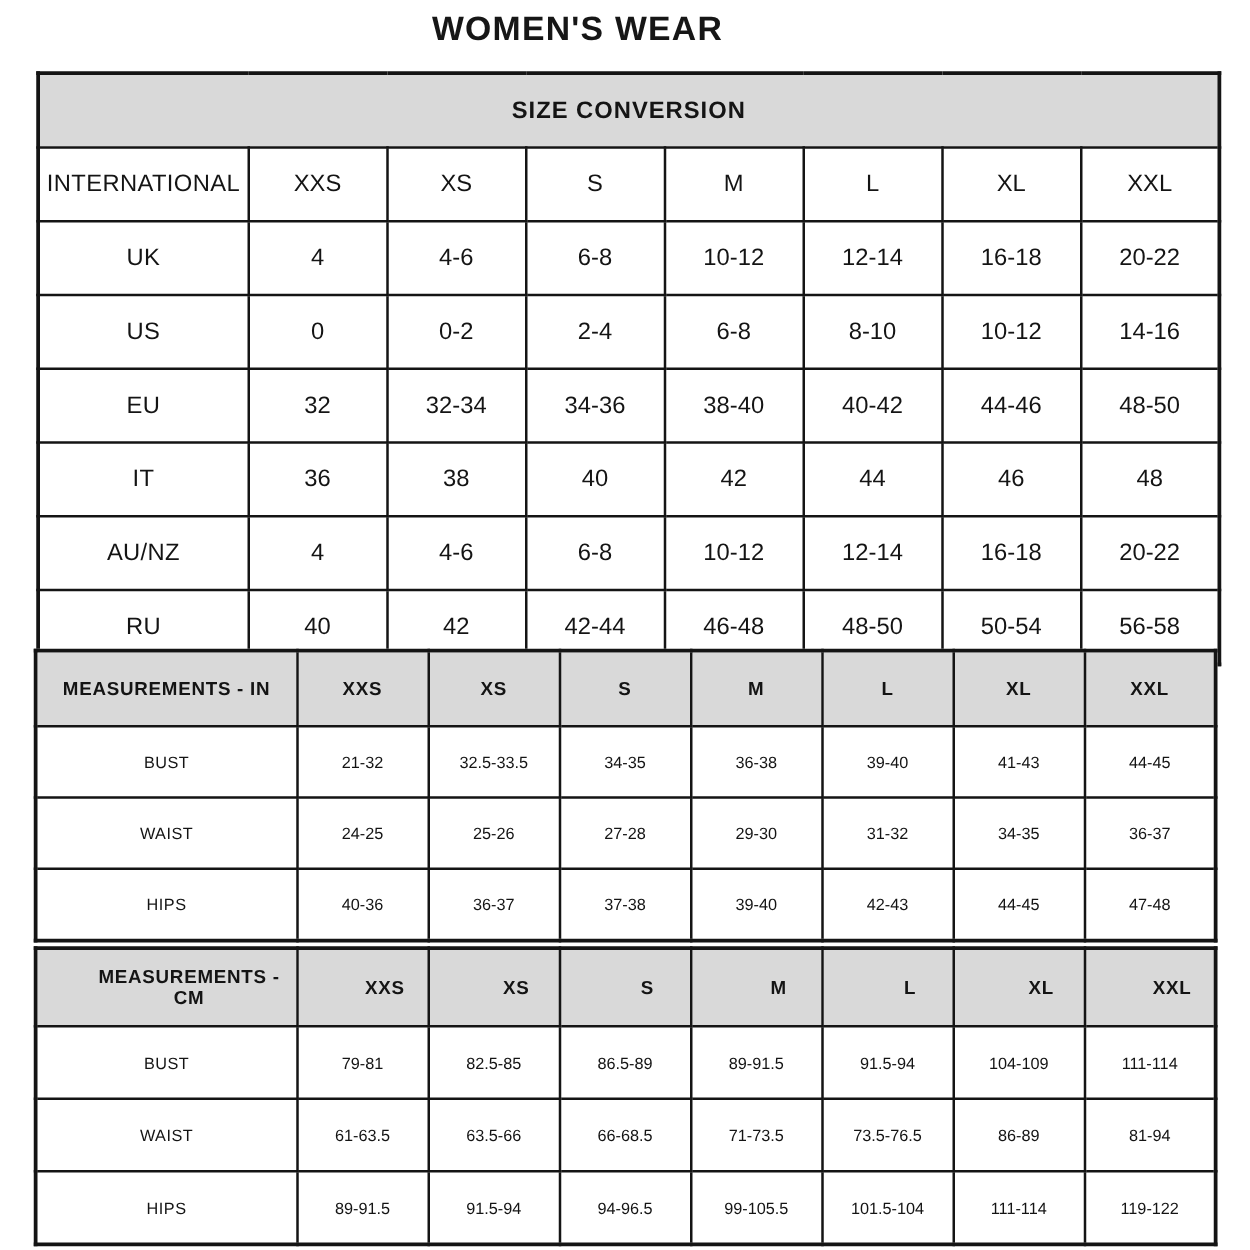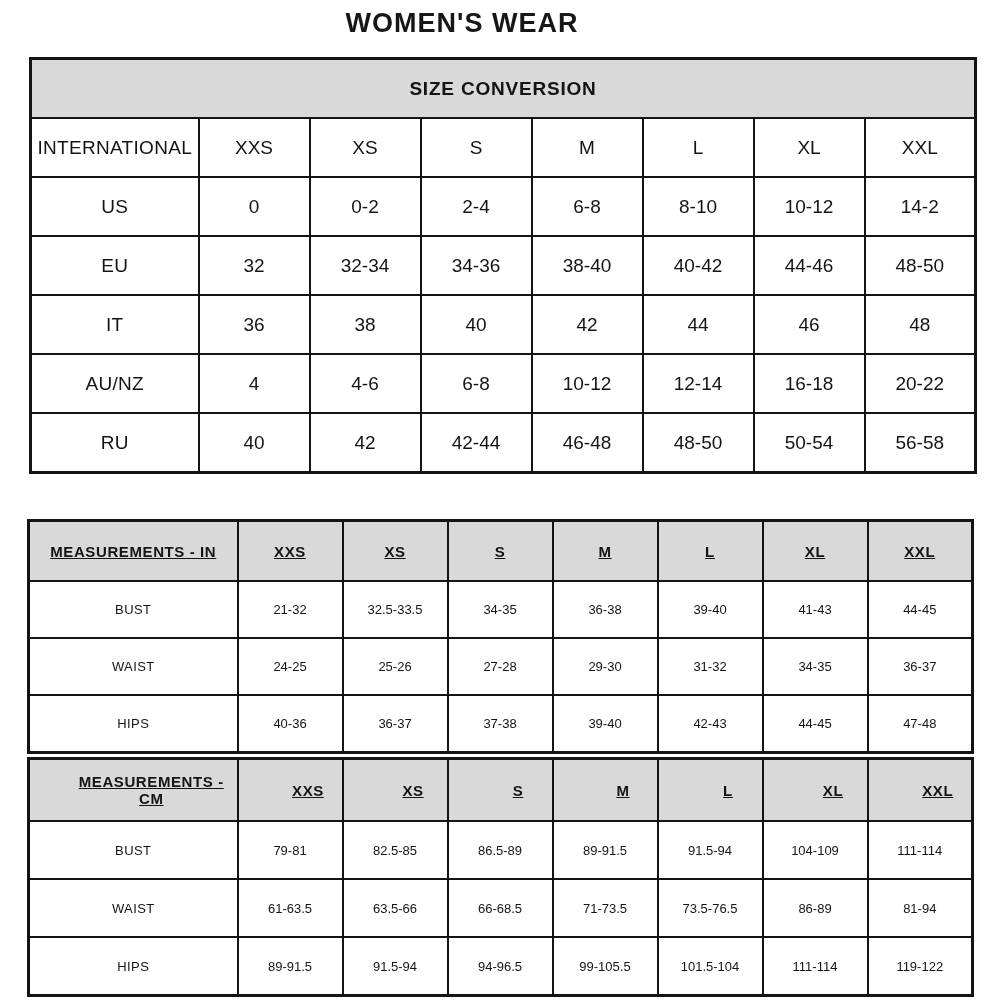--- a/index.html
+++ b/index.html
@@ -8,21 +8,21 @@
          font-size:27px;font-weight:bold;letter-spacing:1px;margin:0;color:#161616;}
   table{border-collapse:collapse;table-layout:fixed;position:absolute;background:#ffffff;}
   td{border:2px solid #141414;text-align:center;vertical-align:middle;padding:0;overflow:hidden;}
   .t1{left:29px;top:57px;width:943px;border:3px solid #141414;}
   .t2{left:27px;top:519px;width:946px;border:3px solid #141414;}
   .t3{left:27px;top:757px;width:946px;border:3px solid #141414;}
   .banner{background:#d9d9d9;height:52px;font-weight:bold;font-size:16px;letter-spacing:0.8px;}
   .t1 td{height:57px;font-size:19px;}
   .t2 td,.t3 td{height:55px;font-size:13px;}
   .t3 td{height:56px;}
-  .hdr td{background:#d9d9d9;font-weight:bold;font-size:15px;letter-spacing:0.6px;height:58px;text-decoration:underline;}
+  .hdr td{background:#d9d9d9;font-weight:bold;font-size:15px;letter-spacing:0.6px;height:58px;}
   .t3 .hdr td{height:60px;padding-left:36px;}
   .rowlbl{font-size:16px;letter-spacing:0.4px;}
   .t1 .c0{letter-spacing:0.3px;}
 </style>
 </head>
 <body>
 
 <h1 class="title">WOMEN'S WEAR</h1>
 
 <table class="t1">
@@ -44,28 +44,38 @@
     <td class="c0">INTERNATIONAL</td>
     <td>XXS</td>
     <td>XS</td>
     <td>S</td>
     <td>M</td>
     <td>L</td>
     <td>XL</td>
     <td>XXL</td>
   </tr>
   <tr>
+    <td class="c0">UK</td>
+    <td>4</td>
+    <td>4-6</td>
+    <td>6-8</td>
+    <td>10-12</td>
+    <td>12-14</td>
+    <td>16-18</td>
+    <td>20-22</td>
+  </tr>
+  <tr>
     <td class="c0">US</td>
     <td>0</td>
     <td>0-2</td>
     <td>2-4</td>
     <td>6-8</td>
     <td>8-10</td>
     <td>10-12</td>
-    <td>14-2</td>
+    <td>14-16</td>
   </tr>
   <tr>
     <td class="c0">EU</td>
     <td>32</td>
     <td>32-34</td>
     <td>34-36</td>
     <td>38-40</td>
     <td>40-42</td>
     <td>44-46</td>
     <td>48-50</td>

